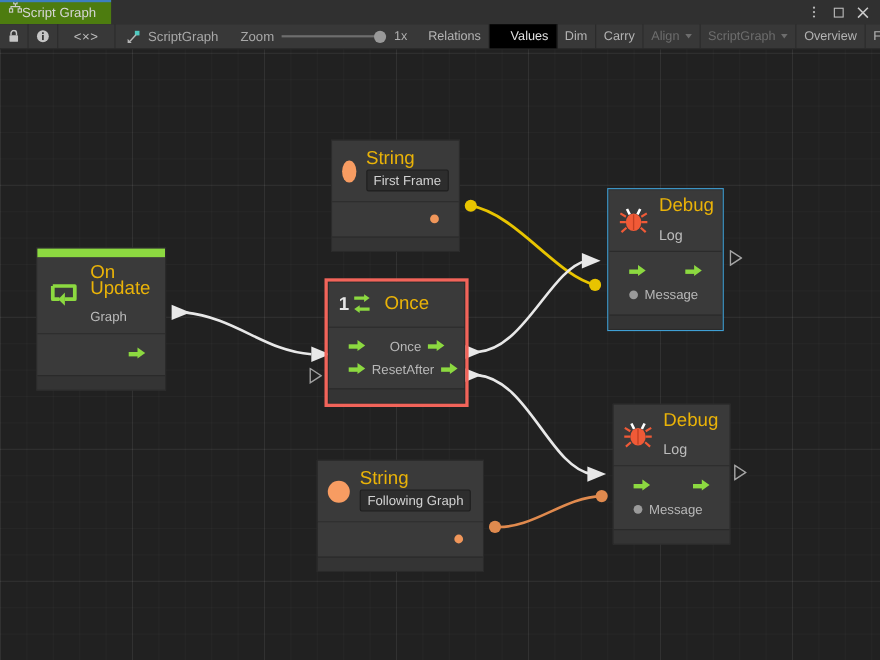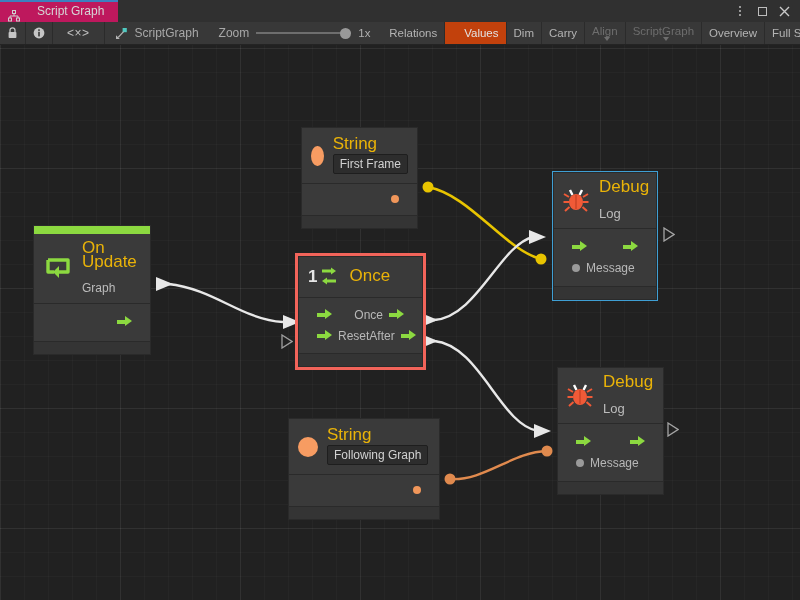--- a/index.html
+++ b/index.html
@@ -12,23 +12,23 @@
     -webkit-font-smoothing:antialiased;
   }
   .app{position:relative;width:800px;height:600px;overflow:hidden;background:#212121;}
 
   
   .titlebar{
     position:absolute;top:0;left:0;width:800px;height:22px;
     background:#303030;display:flex;align-items:stretch;
   }
   .tab{
-    position:relative;display:flex;align-items:flex-end;gap:17px;
+    position:relative;display:flex;align-items:flex-start;gap:0;
     height:22px;padding:0 14px 0 8px;
-    background:#be185d;color:#d6d6d6;font-size:12px;
+    background:#4d7c0f;color:#d6d6d6;font-size:12px;
     box-sizing:border-box;
   }
   .tab::after{
     content:"";position:absolute;left:0;top:0;right:0;height:2px;background:#3d7fbf;
   }
   .tab .tab-label{line-height:22px;}
   .titlebar-spacer{flex:1;}
   .winbtns{display:flex;align-items:center;gap:2px;padding-right:6px;}
   .winbtn{width:20px;height:22px;display:flex;align-items:center;justify-content:center;color:#bdbdbd;}
   .dots{display:flex;flex-direction:column;gap:2px;align-items:center;}
@@ -40,22 +40,22 @@
     position:absolute;top:22px;left:0;width:800px;height:23px;
     background:#383838;display:flex;align-items:stretch;
     border-bottom:1px solid #242424;box-sizing:border-box;
   }
   .tbtn{
     display:flex;align-items:center;justify-content:center;
     height:22px;padding:0 7px;color:#b4b4b4;font-size:11.5px;
     border-right:1px solid #2b2b2b;box-sizing:border-box;white-space:nowrap;
   }
   .tbtn.wide{padding:0 14px;}
-  .tbtn.active{background:#c2410c;color:#e3e3e3;padding-left:19px;}
-  .tbtn.disabled{color:#6d6d6d;flex-direction:column;}
+  .tbtn.active{background:#000000;color:#e3e3e3;padding-left:19px;}
+  .tbtn.disabled{color:#6d6d6d;}
   .tbtn.noborder{border-right:none;}
   .caret{display:inline-block;margin-left:5px;width:0;height:0;
     border-left:3.5px solid transparent;border-right:3.5px solid transparent;border-top:4px solid currentColor;}
   .breadcrumb{display:flex;align-items:center;gap:7px;padding:0 12px 0 10px;color:#a8a8a8;justify-content:flex-end;}
   .zoomwrap{display:flex;align-items:center;gap:7px;padding:0 8px;color:#a8a8a8;}
   .slider{position:relative;width:95px;height:12px;display:flex;align-items:center;}
   .slider .track{position:absolute;left:0;right:0;height:1.5px;background:#6e6e6e;}
   .slider .knob{position:absolute;right:0;width:11px;height:11px;border-radius:50%;background:#999999;}
   .zoomval{color:#b0b0b0;font-size:11.5px;min-width:16px;}
 

